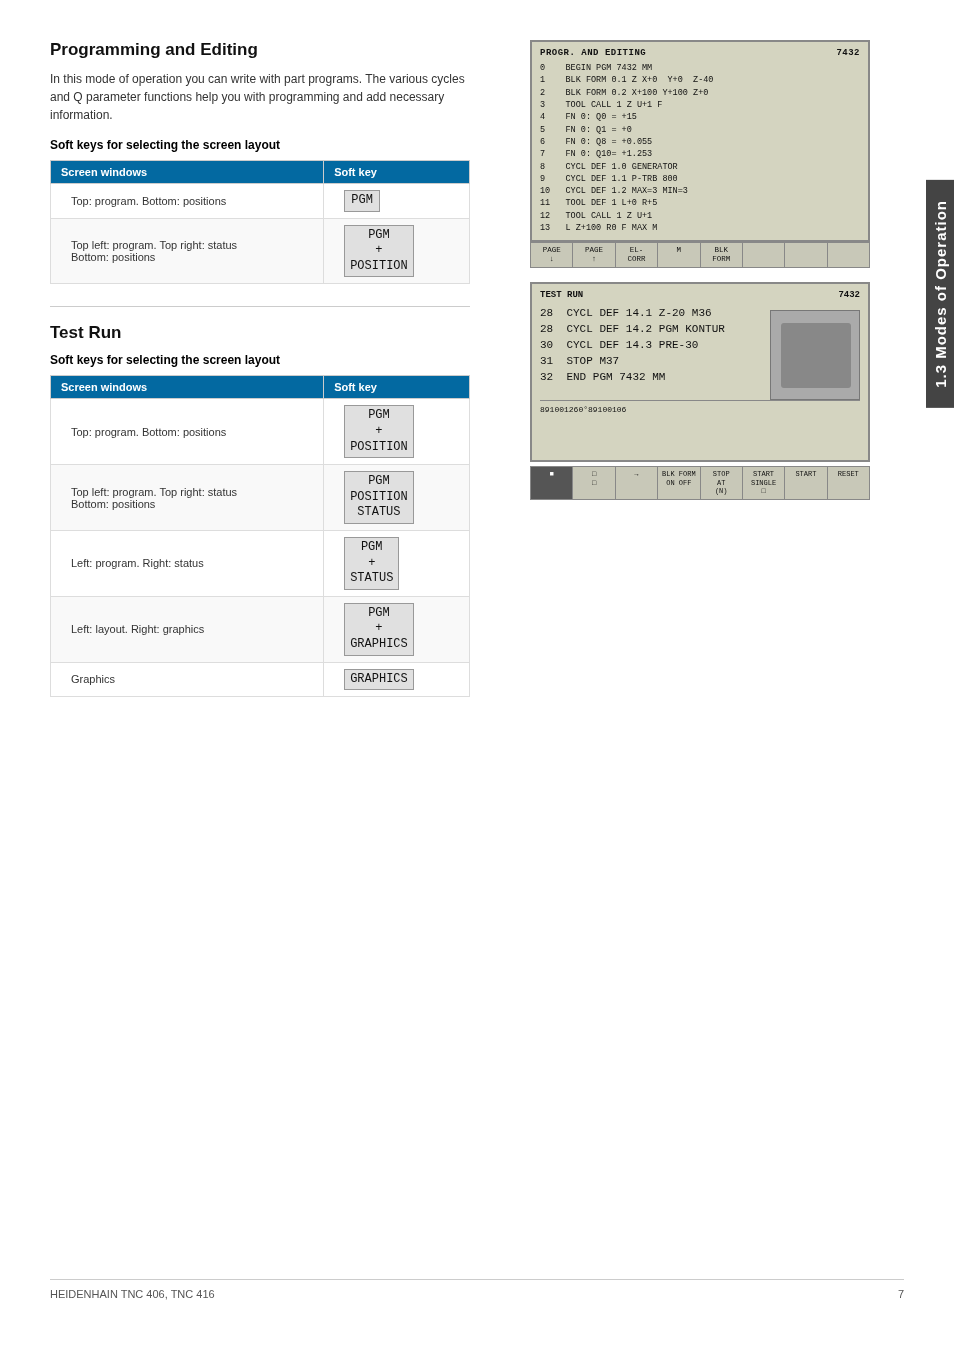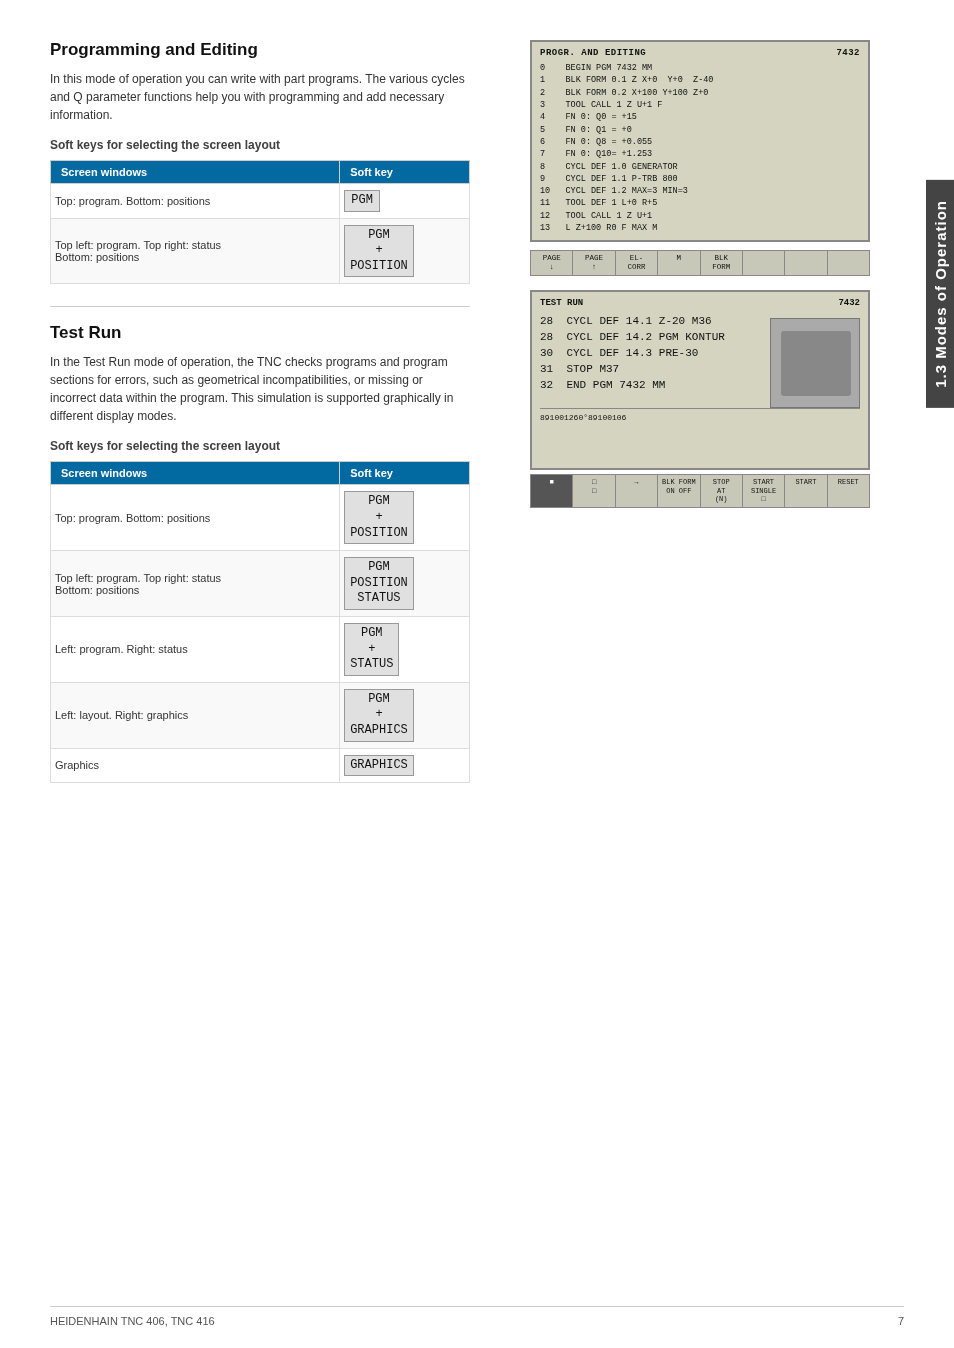--- a/index.html
+++ b/index.html
@@ -63,21 +63,21 @@
       font-size: 12px;
       line-height: 1.5;
       margin-bottom: 14px;
       color: #333;
     }
 
     .subsection-title {
       font-size: 12px;
       font-weight: bold;
       margin-bottom: 8px;
-      color: #404040;
+      color: #000000;
     }
 
     
     .screen-table {
       width: 100%;
       border-collapse: collapse;
       margin-bottom: 22px;
     }
 
     .screen-table th {
@@ -85,21 +85,21 @@
       color: white;
       font-size: 11px;
       font-weight: bold;
       padding: 5px 10px;
       text-align: left;
       border: 1px solid #ccc;
     }
 
     .screen-table td {
       font-size: 11px;
-      padding: 6px 4px;
+      padding: 6px 20px;
       border: 1px solid #ddd;
       vertical-align: middle;
       color: #333;
     }
 
     .screen-table tr:nth-child(even) td {
       background: #f9f9f9;
     }
 
     .softkey-btn {
@@ -116,21 +116,20 @@
     }
 
     
     .cnc-screen {
       background: #d4d4c0;
       border: 2px solid #888;
       font-family: 'Courier New', Courier, monospace;
       font-size: 9px;
       color: #111;
       padding: 6px 8px;
-      margin-bottom: 8px;
       width: 340px;
     }
 
     .cnc-screen-header {
       display: flex;
       justify-content: space-between;
       font-size: 9px;
       margin-bottom: 4px;
       font-weight: bold;
       letter-spacing: 0.5px;
@@ -210,21 +209,21 @@
       color: #111;
       line-height: 1.2;
     }
 
     .test-run-softkey:last-child { border-right: none; }
     .test-run-softkey.filled { background: #555; color: #fff; }
 
     
     .page-footer {
       position: absolute;
-      bottom: 21px;
+      bottom: 48px;
       left: 50px;
       right: 50px;
       display: flex;
       justify-content: space-between;
       font-size: 11px;
       color: #555;
       border-top: 1px solid #ccc;
       padding-top: 8px;
     }
 
@@ -269,21 +268,20 @@
             <span class="softkey-btn">PGM<br>+<br>POSITION</span>
           </td>
         </tr>
       </tbody>
     </table>
 
     <hr class="divider">
 
     <h2 class="section-title">Test Run</h2>
 
-    <p class="section-body">In the Test Run mode of operation, the TNC checks programs and program sections for errors, such as geometrical incompatibilities, or missing or incorrect data within the program. This simulation is supported graphically in different display modes.</p>
 
     <p class="subsection-title">Soft keys for selecting the screen layout</p>
 
     <table class="screen-table">
       <thead>
         <tr>
           <th>Screen windows</th>
           <th>Soft key</th>
         </tr>
       </thead>

